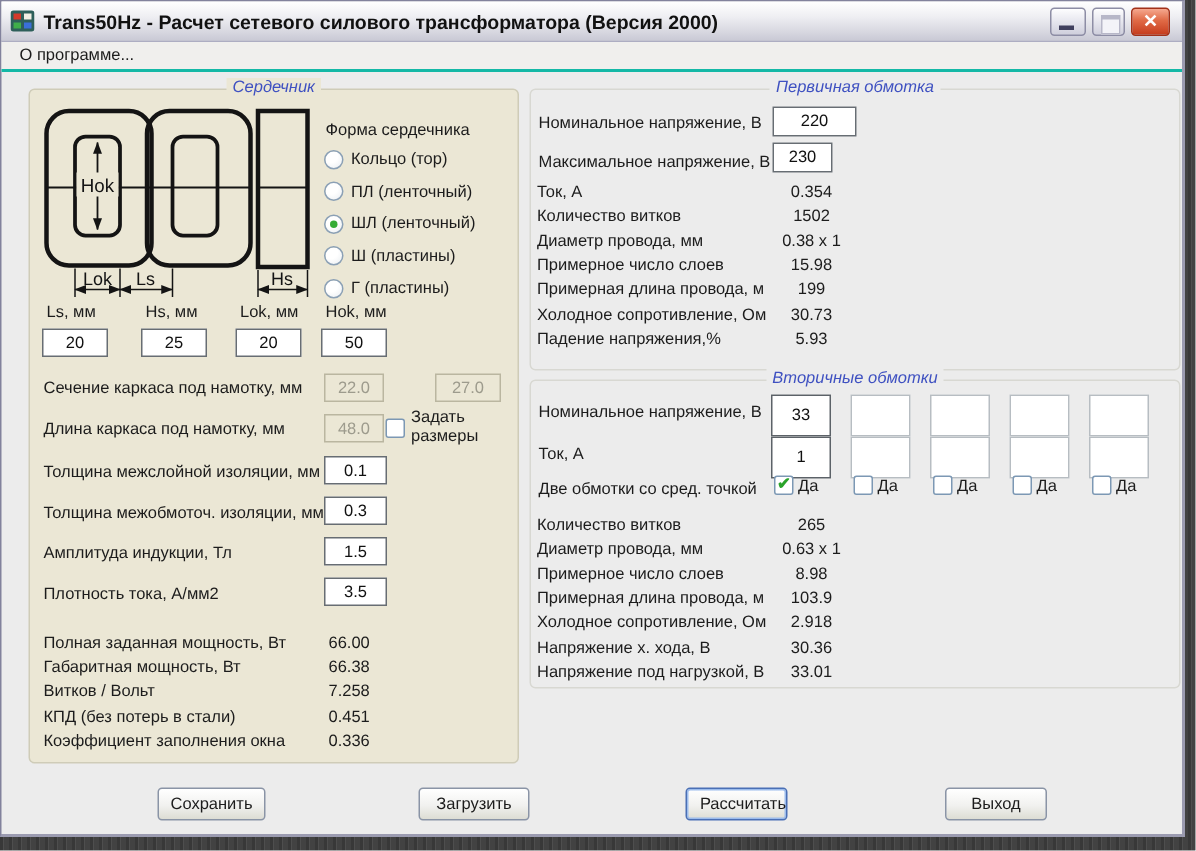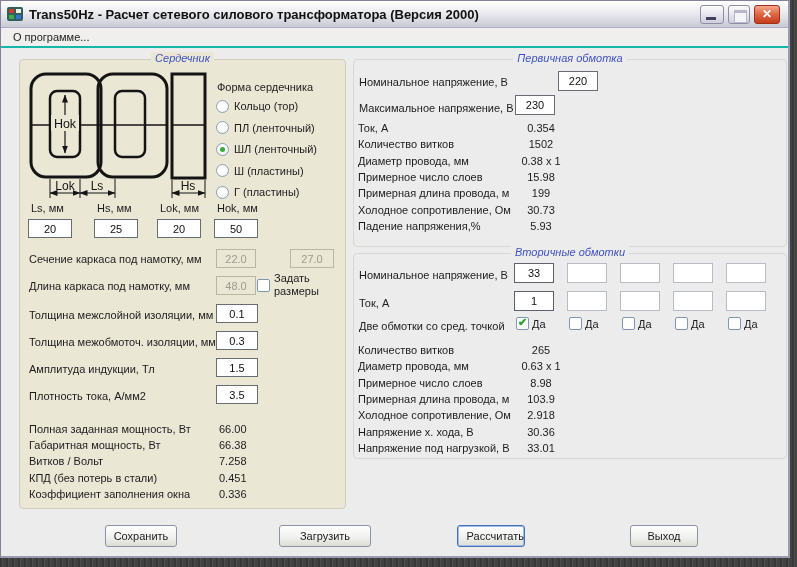--- a/index.html
+++ b/index.html
@@ -43,21 +43,21 @@
   .gb-title { position:absolute; left:0; right:0; top:-8px; text-align:center; pointer-events:none; }
   .gb-title span { display:inline-block; padding:0 4px; color:#3f51c1; background:#ececec;font-style:italic; }
   .gb.beige > .gb-title span { background:#ebe7d5; }
 
   .lbl { position:absolute; white-space:nowrap; }
 
   
   input.field { position:absolute; height:19px; background:#fff; border:1px solid #676d73;
     text-align:center; font-family:inherit; font-size:11px; color:#101010; outline:none; }
   input.field.dis { background:#ebe7d5; border-color:#bab6a0; color:#9d9b8d; }
-  input.sec { position:static; width:40px; height:20px; background:#fff; border:1px solid #b7bdc2;
+  input.sec { position:static; width:40px; height:28px; background:#fff; border:1px solid #b7bdc2;
     text-align:center; font-family:inherit; font-size:11px; color:#101010; outline:none; }
   .cellrow { position:absolute; display:flex; gap:13px; }
   .cellrow .cell:first-child input.sec { border-color:#5c6268; }
 
   
   .radio-list { position:absolute; left:215px; top:98px; }
   .radio-row { display:flex; align-items:center; gap:5px; height:14px; margin-bottom:7.5px; }
   .radio { width:13px; height:13px; border:1px solid #8ba0b5; border-radius:50%; position:relative;
     background:radial-gradient(circle at 35% 30%, #ffffff 40%, #e9edf1); flex:0 0 13px; }
   .checked .radio::after { content:""; position:absolute; left:3px; top:3px; width:5px; height:5px;
@@ -249,21 +249,21 @@
         <div class="row">
         <span class="r-lbl">Коэффициент заполнения окна</span>
         <span class="r-val">0.336</span>
       </div>
       </div>
 
     <div class="gb gray" style="left:352px; top:58px; width:434px; height:188px;">
       <div class="gb-title"><span>Первичная обмотка</span></div>
     </div>
     <div class="lbl" style="left:358px; top:75px;">Номинальное напряжение, В</div>
-    <input class="field" readonly="" style="left: 514px; top: 70px; width: 40px; height: 20px; margin-left: 43px;" value="220">
+    <input class="field" readonly="" style="left: 514px; top: 70px; width: 56px; height: 20px;" value="220">
     <div class="lbl" style="left:358px; top:101px;">Максимальное напряжение, В</div>
     <input class="field" readonly="" style="left: 514px; top: 94px; width: 40px; height: 20px;" value="230">
 
     <div class="rows wind-rows" style="left:0; top:121px; width:786px;">
         <div class="row">
         <span class="r-lbl">Ток, А</span>
         <span class="r-val">0.354</span>
       </div>
         <div class="row">
         <span class="r-lbl">Количество витков</span>
@@ -362,18 +362,18 @@
         <span class="r-lbl">Напряжение х. хода, В</span>
         <span class="r-val">30.36</span>
       </div>
         <div class="row">
         <span class="r-lbl">Напряжение под нагрузкой, В</span>
         <span class="r-val">33.01</span>
       </div>
       </div>
 
     <button class="action-btn" style="left:104px; width:72px;">Сохранить</button>
-    <button class="action-btn" style="left:278px; width:92px;">Загрузить</button>
+    <button class="action-btn" style="left:278px; width:74px;">Загрузить</button>
     <button class="action-btn default" style="left:456px; width:68px;text-align:right;">Рассчитать</button>
     <button class="action-btn" style="left:629px; width:68px;">Выход</button>
 
   </div>
 </div>
 
 </body></html>

